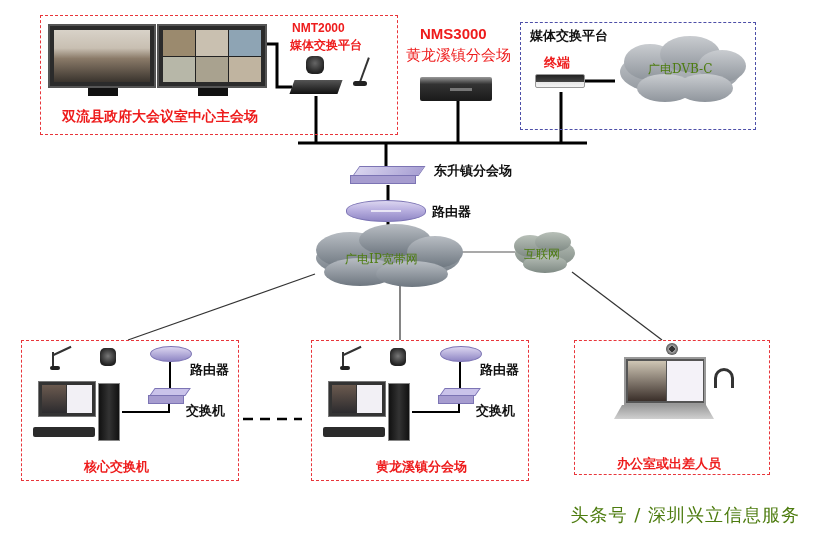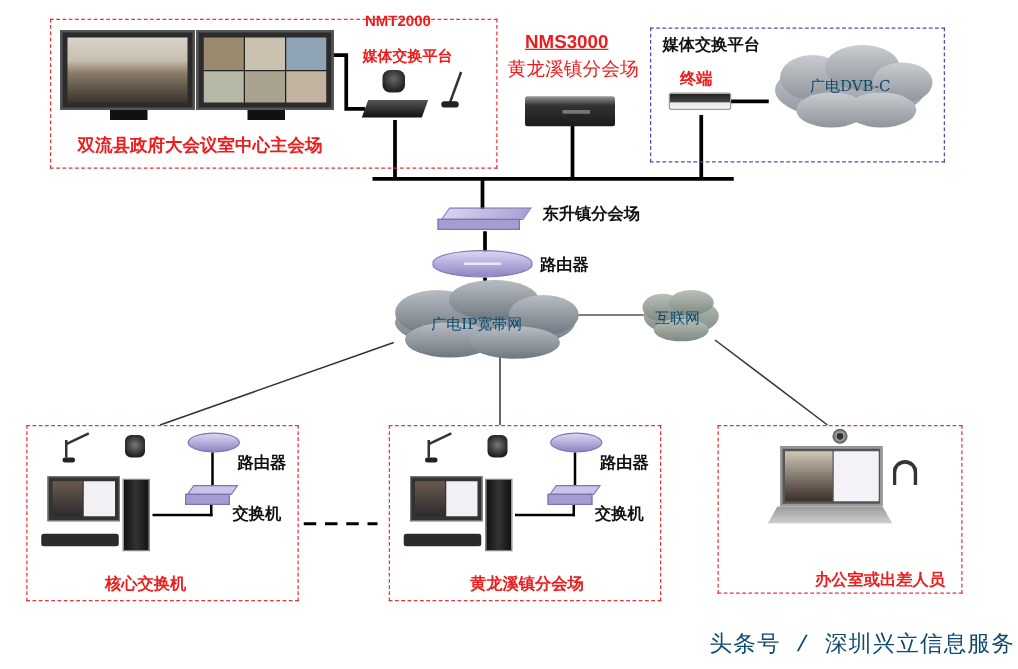--- a/index.html
+++ b/index.html
@@ -2,22 +2,22 @@
 <html><head>
 <meta charset="utf-8">
 <style>
   html,body{margin:0;padding:0;background:#fff;}
   body{width:814px;height:535px;position:relative;overflow:hidden;font-family:"DejaVu Sans",sans-serif;}
   .abs{position:absolute;}
   .red-box{position:absolute;border:1.5px dashed #e8353a;box-sizing:border-box;}
   .blue-box{position:absolute;border:1.5px dashed #4d4fa8;box-sizing:border-box;}
   .red-label{position:absolute;color:#ee1c1c;font-weight:bold;font-size:14px;white-space:nowrap;}
   .blk-label{position:absolute;color:#111;font-weight:bold;font-size:13px;white-space:nowrap;}
-  .cloud-text{position:absolute;color:#0c4a6e;font-size:12px;font-family:"DejaVu Serif",serif;white-space:nowrap;}
-  .watermark{position:absolute;right:2px;bottom:8px;color:#0c4a6e;font-size:18px;letter-spacing:1px;font-family:Liberation Mono, monospace;}
+  .cloud-text{position:absolute;color:#4d7c0f;font-size:12px;font-family:"DejaVu Serif",serif;white-space:nowrap;}
+  .watermark{position:absolute;right:14px;bottom:8px;color:#4d7c0f;font-size:18px;letter-spacing:1px;}
   svg{position:absolute;left:0;top:0;}
 </style>
 </head>
 <body>
 
 <svg width="814" height="535">
 
   <line x1="298" y1="143" x2="587" y2="143" stroke="#000" stroke-width="3"></line>
   <line x1="316" y1="96" x2="316" y2="143" stroke="#000" stroke-width="3"></line>
   <line x1="458" y1="100" x2="458" y2="143" stroke="#000" stroke-width="3"></line>
@@ -50,32 +50,32 @@
     <div style="background:#9b8a6e"></div>
       <div style="background:#c9c0b0"></div>
       <div style="background:#8ea4b4"></div>
     <div style="background:#b7b7a8"></div>
       <div style="background:#a9a28f"></div>
       <div style="background:#c0b4a0"></div>
   </div>
 </div>
 <div class="abs" style="left:198px;top:88px;width:30px;height:8px;background:#111;"></div>
 
-<div class="red-label" style="left:292px;top:10px;font-size:12px;font-family:'Liberation Sans',sans-serif;">NMT2000</div>
+<div class="red-label" style="left:292px;top:21px;font-size:12px;font-family:'Liberation Sans',sans-serif;">NMT2000</div>
 <div class="red-label" style="left:290px;top:37px;font-size:12px;">媒体交换平台</div>
 <div class="abs" style="left:306px;top:56px;width:18px;height:18px;background:radial-gradient(circle at 50% 40%,#666 0%,#222 70%);border-radius:6px;"></div>
 <div class="abs" style="left:292px;top:80px;width:48px;height:14px;background:linear-gradient(180deg,#555,#111);transform:skewX(-20deg);"></div>
 <div class="abs" style="left:353px;top:56px;width:14px;height:30px;">
   <div style="position:absolute;left:6px;top:0;width:2px;height:26px;background:#333;transform:rotate(20deg);transform-origin:bottom;"></div>
   <div style="position:absolute;left:0;bottom:0;width:14px;height:5px;background:#222;border-radius:3px;"></div>
 </div>
 
 <div class="red-label" style="left:62px;top:108px;font-size:14px;">双流县政府大会议室中心主会场</div>
 
-<div class="red-label" style="left:420px;top:25px;font-size:15px;font-family:'Liberation Sans',sans-serif;text-decoration:underline;">NMS3000</div>
+<div class="red-label" style="left:420px;top:25px;font-size:15px;font-family:'Liberation Sans',sans-serif;">NMS3000</div>
 <div class="red-label" style="left:406px;top:46px;font-size:15px;font-weight:normal;">黄龙溪镇分会场</div>
 <div class="abs" style="left:420px;top:77px;width:72px;height:24px;background:linear-gradient(180deg,#999 0%,#333 30%,#1a1a1a 100%);border-radius:2px;">
   <div style="position:absolute;left:30px;top:11px;width:22px;height:3px;background:#777;"></div>
 </div>
 
 <div class="blue-box" style="left:520px;top:22px;width:236px;height:108px;"></div>
 <div class="blk-label" style="left:530px;top:27px;font-size:13px;">媒体交换平台</div>
 <div class="red-label" style="left:544px;top:54px;font-size:13px;">终端</div>
 <div class="abs" style="left:535px;top:74px;width:50px;height:14px;background:linear-gradient(180deg,#222 0%,#444 55%,#e8e8e8 60%,#f4f4f4 100%);border:1px solid #999;box-sizing:border-box;border-radius:2px;"></div>
 <svg width="814" height="535" style="pointer-events:none;">
@@ -183,15 +183,15 @@
 <div class="red-label" style="left:376px;top:458px;font-size:13px;">黄龙溪镇分会场</div>
 
 <div class="red-box" style="left:574px;top:340px;width:196px;height:135px;"></div>
 <div class="abs" style="left:666px;top:343px;width:12px;height:12px;border-radius:50%;background:radial-gradient(circle,#333 30%,#aaa 35%,#555 70%);"></div>
 <div class="abs" style="left:624px;top:357px;width:82px;height:48px;background:#555;border:2px solid #999;box-sizing:border-box;">
   <div style="position:absolute;left:2px;top:2px;width:38px;height:40px;background:linear-gradient(180deg,#cfc6b5,#3a2f2a);"></div>
   <div style="position:absolute;left:41px;top:2px;width:36px;height:40px;background:#f4f2f8;"></div>
 </div>
 <div class="abs" style="left:614px;top:405px;width:100px;height:14px;background:linear-gradient(180deg,#9a9a9a,#d0d0d0);clip-path:polygon(8% 0,92% 0,100% 100%,0 100%);"></div>
 <div class="abs" style="left:714px;top:368px;width:20px;height:20px;border:3px solid #333;border-bottom:none;border-radius:12px 12px 0 0;box-sizing:border-box;"></div>
-<div class="red-label" style="left:652px;top:455px;font-size:13px;">办公室或出差人员</div>
+<div class="red-label" style="left:617px;top:455px;font-size:13px;">办公室或出差人员</div>
 
 <div class="watermark">头条号 / 深圳兴立信息服务</div>
 
 </body></html>

